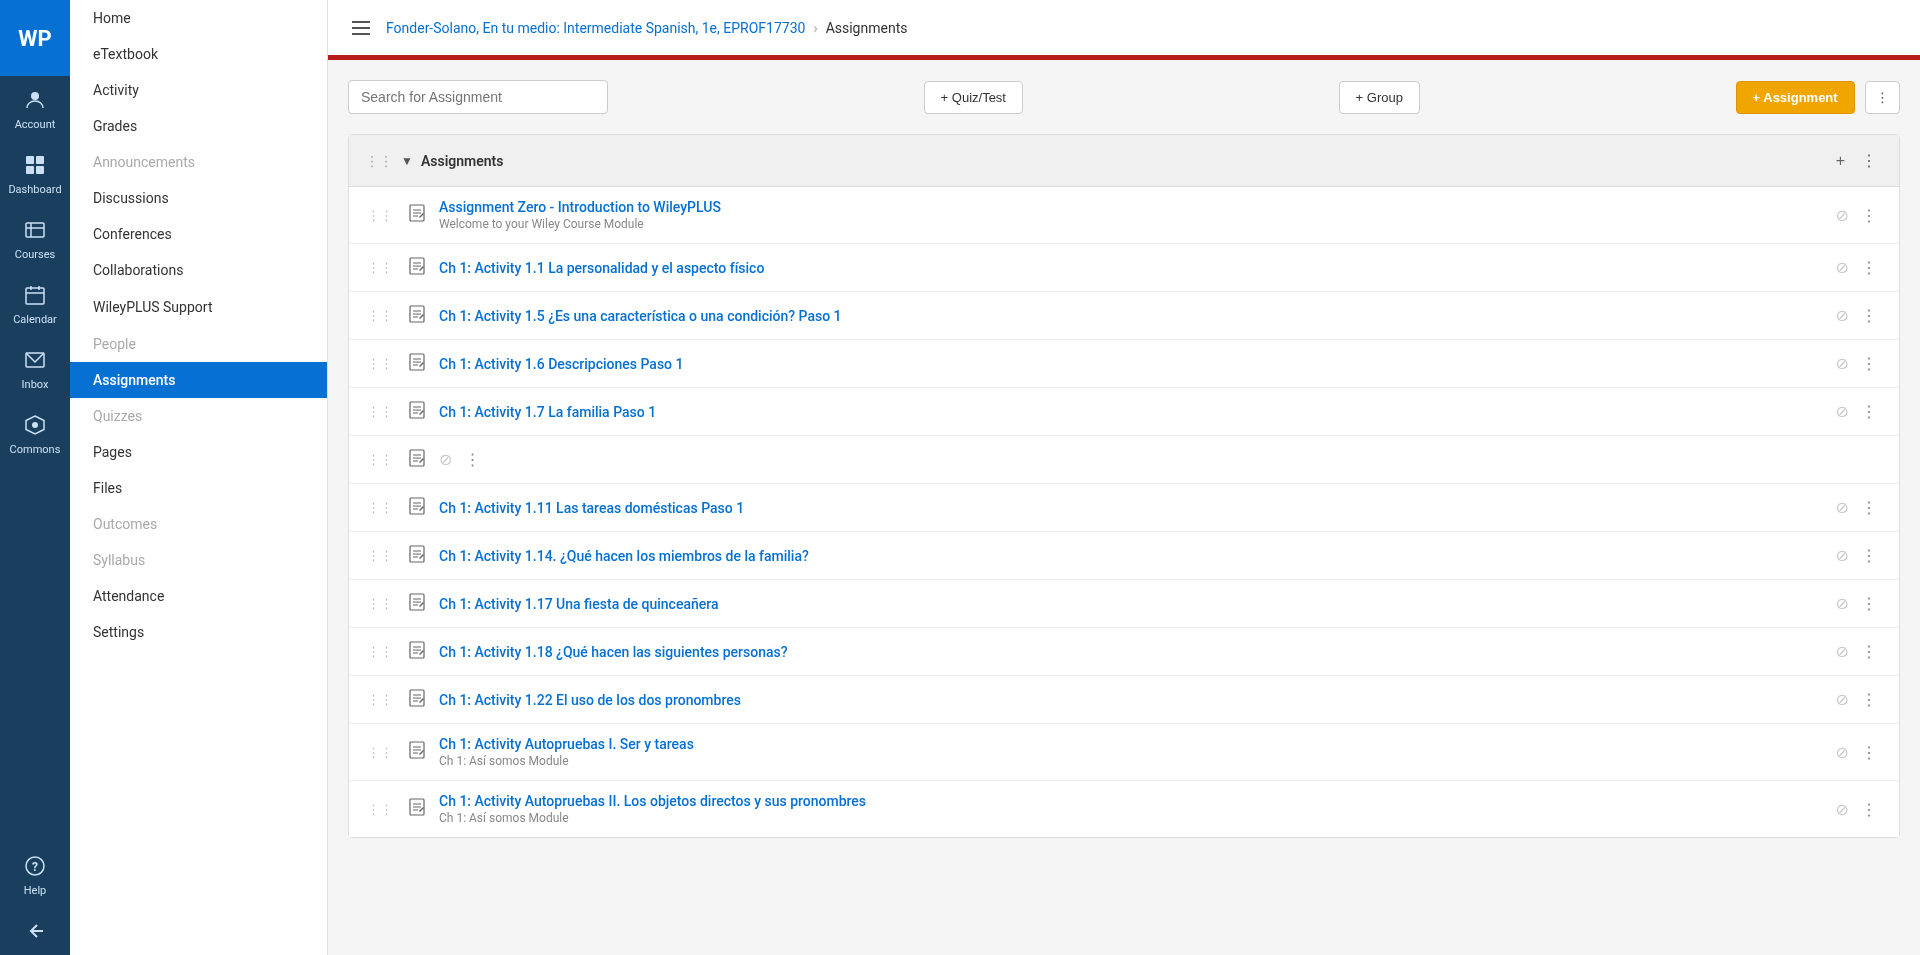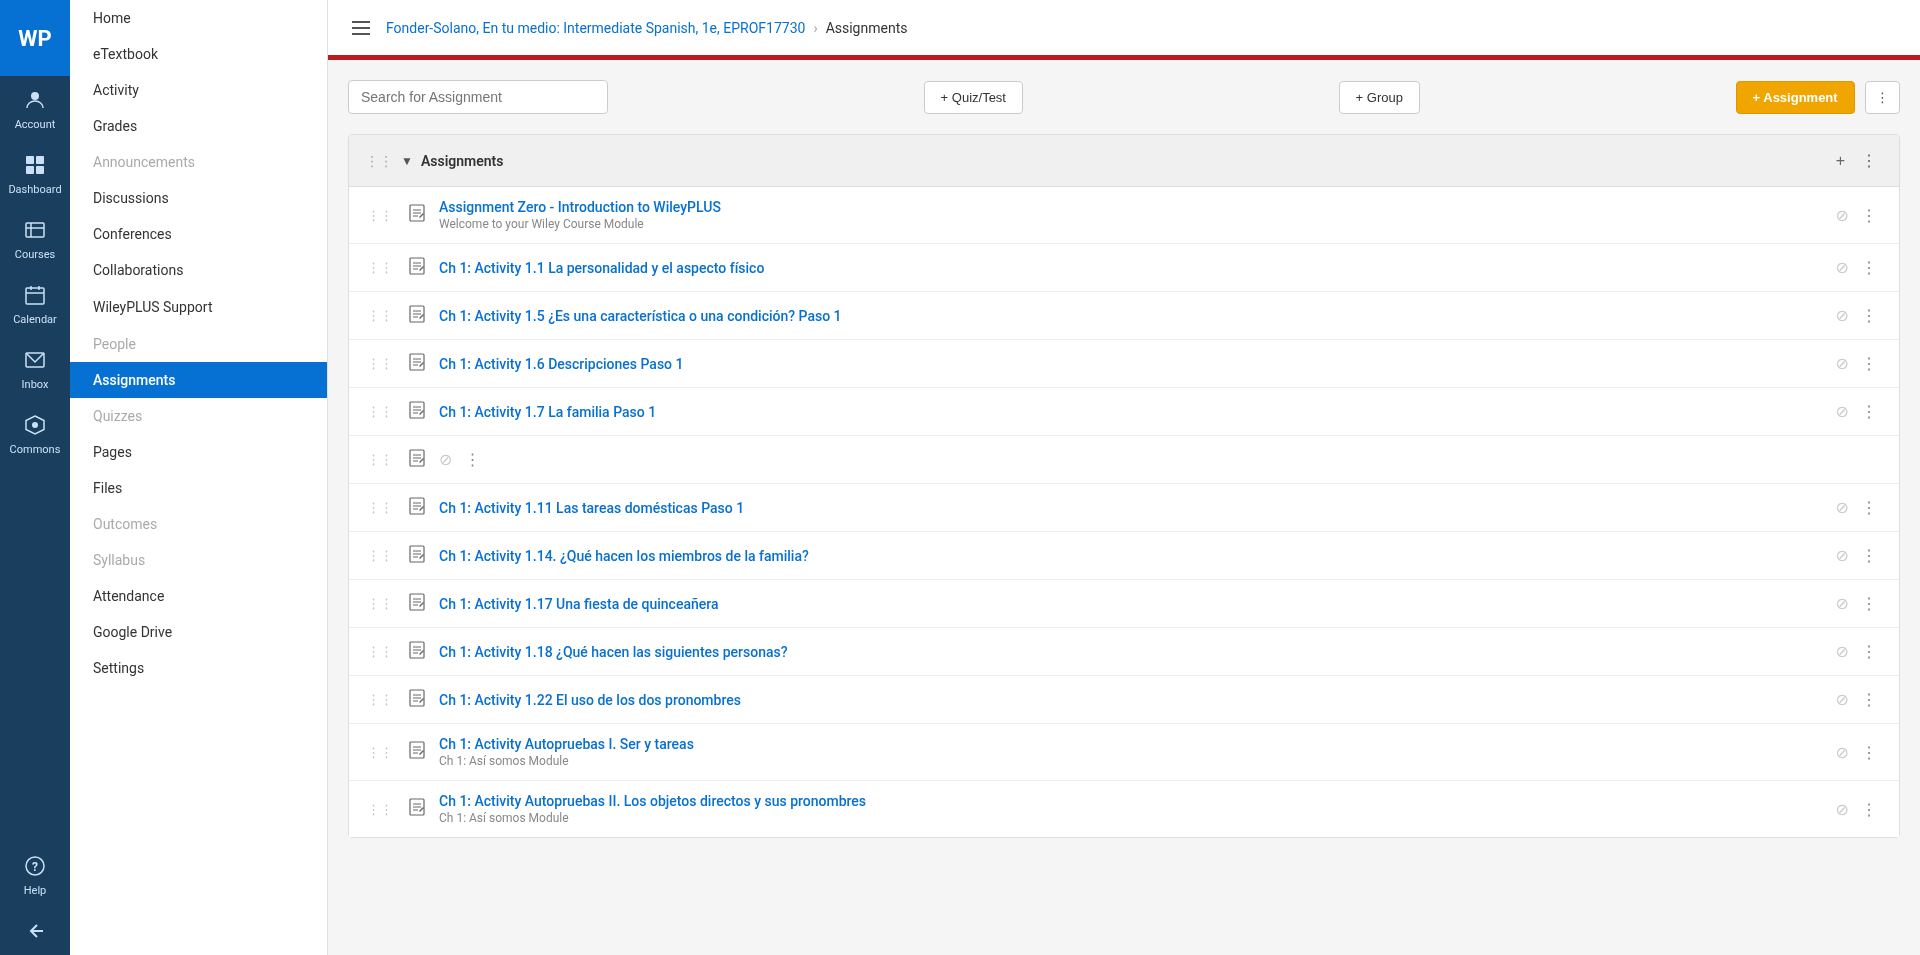--- a/index.html
+++ b/index.html
@@ -378,21 +378,20 @@
   <div class="course-sidebar-item">Collaborations</div>
   <div class="course-sidebar-item" style="line-height:1.3;">WileyPLUS Support</div>
   <div class="course-sidebar-item disabled">People</div>
   <div class="course-sidebar-item active">Assignments</div>
   <div class="course-sidebar-item disabled">Quizzes</div>
   <div class="course-sidebar-item">Pages</div>
   <div class="course-sidebar-item">Files</div>
   <div class="course-sidebar-item disabled">Outcomes</div>
   <div class="course-sidebar-item disabled">Syllabus</div>
   <div class="course-sidebar-item">Attendance</div>
-  <div class="course-sidebar-item">Google Drive</div>
   <div class="course-sidebar-item">Settings</div>
 </div>
 
 <div class="main-content">
 
   <div class="top-bar">
     <button class="hamburger-btn">
       <span></span>
         <span></span>
         <span></span>

